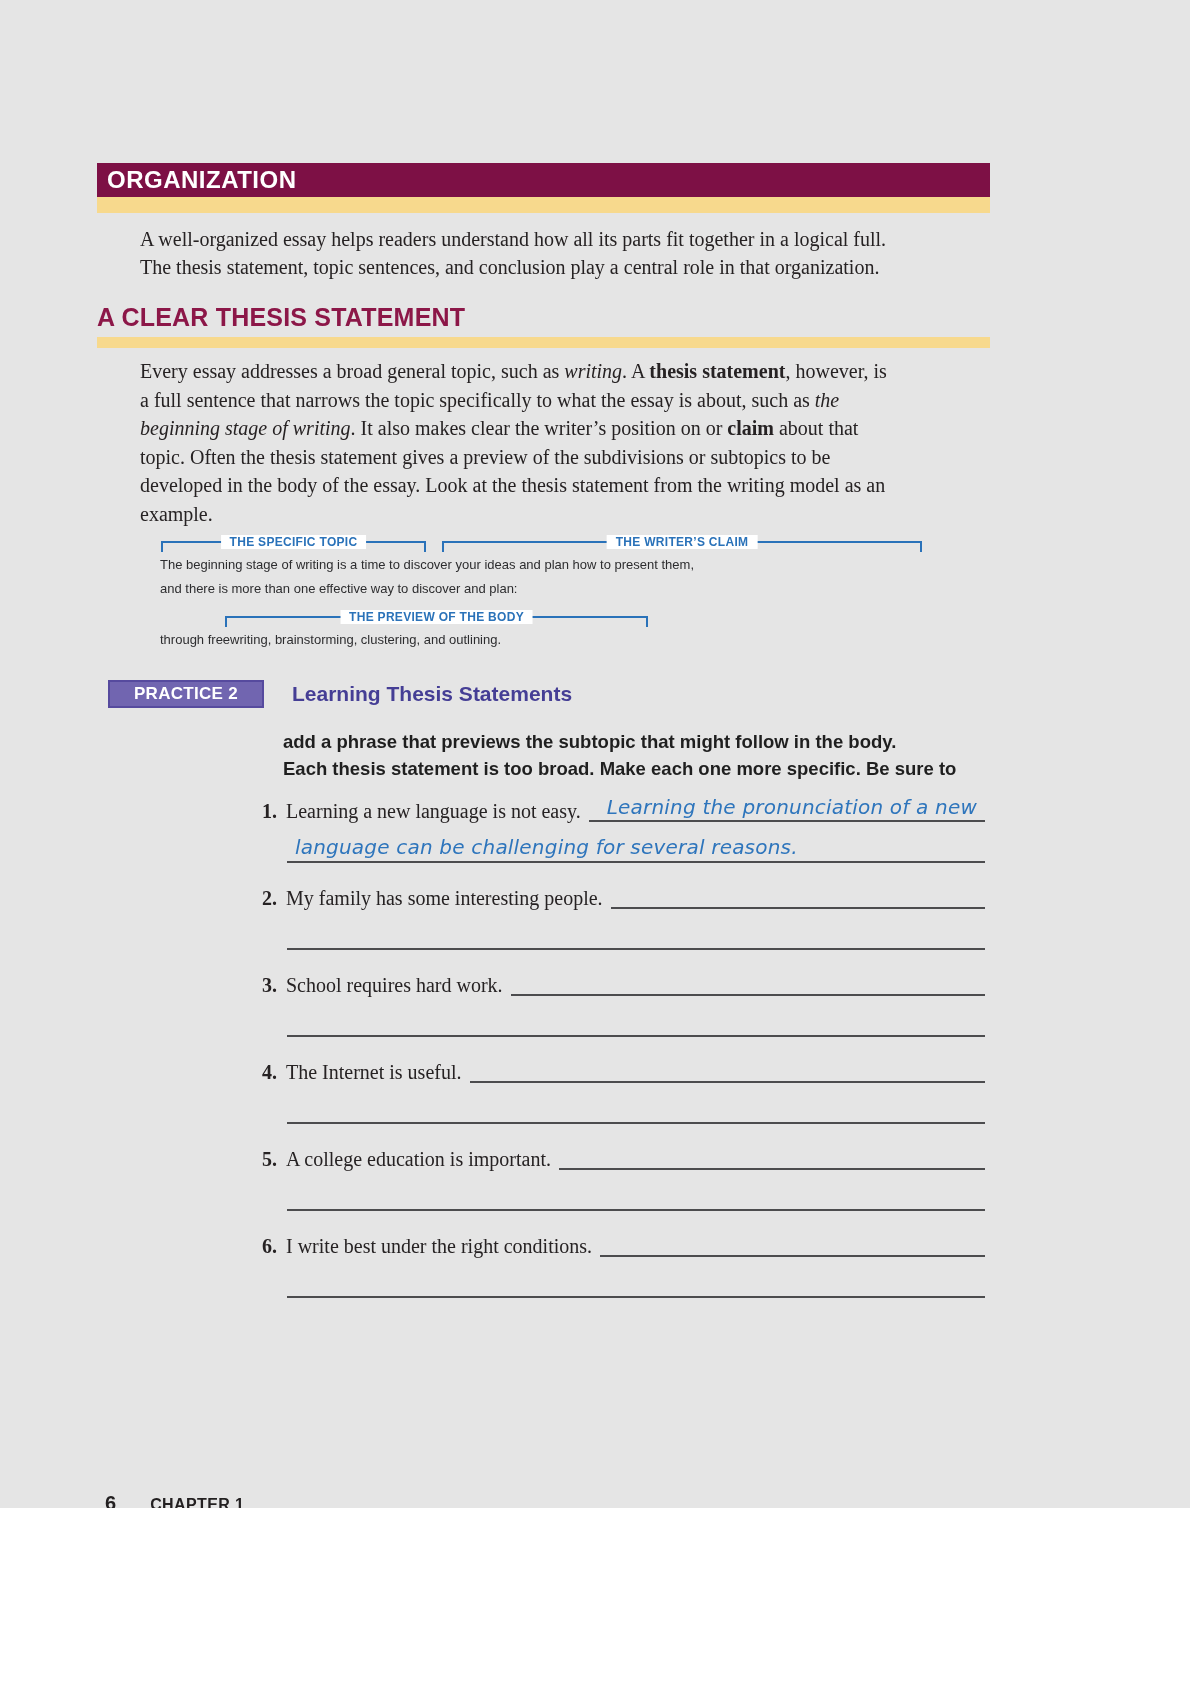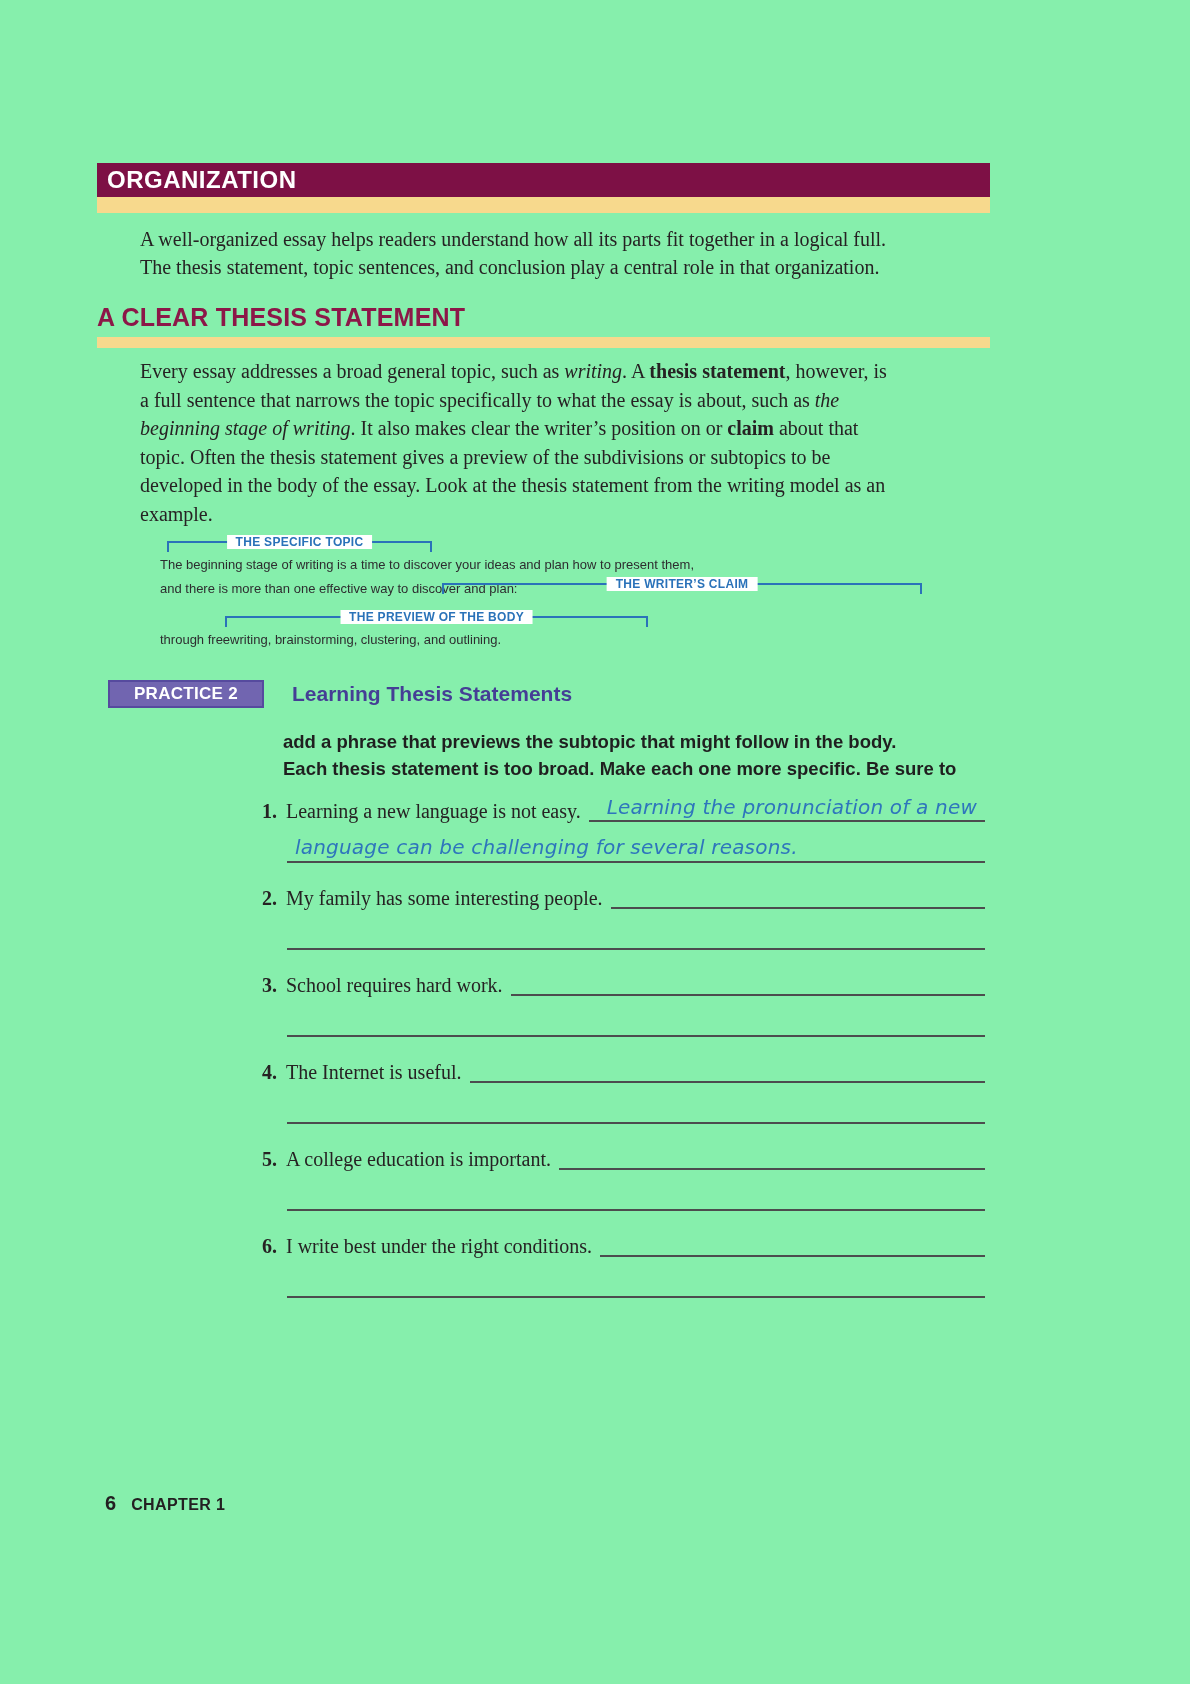--- a/index.html
+++ b/index.html
@@ -1,18 +1,18 @@
 <!DOCTYPE html>
 <html><head>
 <meta charset="utf-8">
 <style>
   * { margin:0; padding:0; box-sizing:border-box; }
   html,body { background:#ffffff; }
   body { font-family:"Liberation Serif", serif; color:#262223; }
-  .page { position:relative; width:1190px; height:1684px; background:#86efac; overflow:hidden; }
+  .page { position:relative; width:1190px; height:1508px; background:#e5e5e5; overflow:hidden; }
   .content { position:absolute; left:97px; top:163px; width:893px; }
 
   .org-bar { background:#7d1045; color:#ffffff; font-family:"Liberation Sans", sans-serif;
              font-weight:bold; font-size:24px; letter-spacing:.5px; height:34px;
              display:flex; align-items:center; padding-left:10px; }
   .gold-bar { background:#f7d98d; height:16px; }
 
   .intro { margin:12px 0 0 43px; width:760px; font-size:20px; line-height:28px; }
 
   .section-head { margin-top:22px; font-family:Liberation Sans, sans-serif; font-weight:bold;
@@ -20,22 +20,22 @@
   .gold-underline { background:#f7d98d; height:11px; margin-top:5px; }
 
   .para { margin:9px 0 0 43px; width:760px; font-size:20px; line-height:28.5px; }
   .it { font-style:italic; }
   .bd { font-weight:bold; }
 
   .example { position:relative; margin:10px 0 0 63px; width:775px;
              font-family:"Liberation Sans", sans-serif; color:#2d2d2f; }
   .brow { position:relative; height:15px; }
   .bracket { position:absolute; top:3px; height:11px; border:2px solid #2a72b9; border-bottom:none; }
-  .b1 { left:7px;  width:265px; }
-  .b2 { left:282px; width:480px;margin-top:42px; }
+  .b1 { left:1px;  width:265px; }
+  .b2 { left:282px; width:480px; }
   .b3 { left:65px; width:423px; }
   .blabel { position:absolute; top:-8px; left:50%; transform:translateX(-50%); background:#ffffff;
             padding:0 9px; white-space:nowrap; color:#2a72b9; font-size:12px; font-weight:bold;
             letter-spacing:.3px; line-height:14px; }
   .model { font-size:13px; line-height:23.5px; white-space:nowrap; }
   .example .spacer { height:13px; }
 
   .practice-row { display:flex; align-items:center; margin-top:28px; }
   .badge { background:#7165b0; border:2px solid #564a9e; color:#ffffff;
            font-family:"Liberation Sans", sans-serif; font-weight:bold; font-size:17px;
@@ -57,21 +57,21 @@
   .fline { margin:38px 5px 24px 190px; border-bottom:2px solid #4c4c4e; height:0; position:relative; }
 
   .hand { position:absolute; white-space:nowrap; font-family:"DejaVu Sans", sans-serif;
           font-style:italic; color:#2e75bc; font-size:20px; letter-spacing:.2px; }
   .iline .hand { left:18px; bottom:1px; }
   .fline .hand { left:8px; bottom:2px; }
 
   .footer { position:absolute; top:1492px; left:105px; display:flex; align-items:baseline;
             font-family:"Liberation Sans", sans-serif; font-weight:bold; color:#232021; }
   .pageno { font-size:20px; }
-  .chapter { font-size:16px; margin-left:15px; letter-spacing:.4px; }
+  .chapter { font-size:16px; margin-left:34px; letter-spacing:.4px; }
 </style>
 </head>
 <body>
 
 <div class="page">
   <div class="content">
 
     <div class="org-bar">
       <span>ORGANIZATION</span>
     </div>

